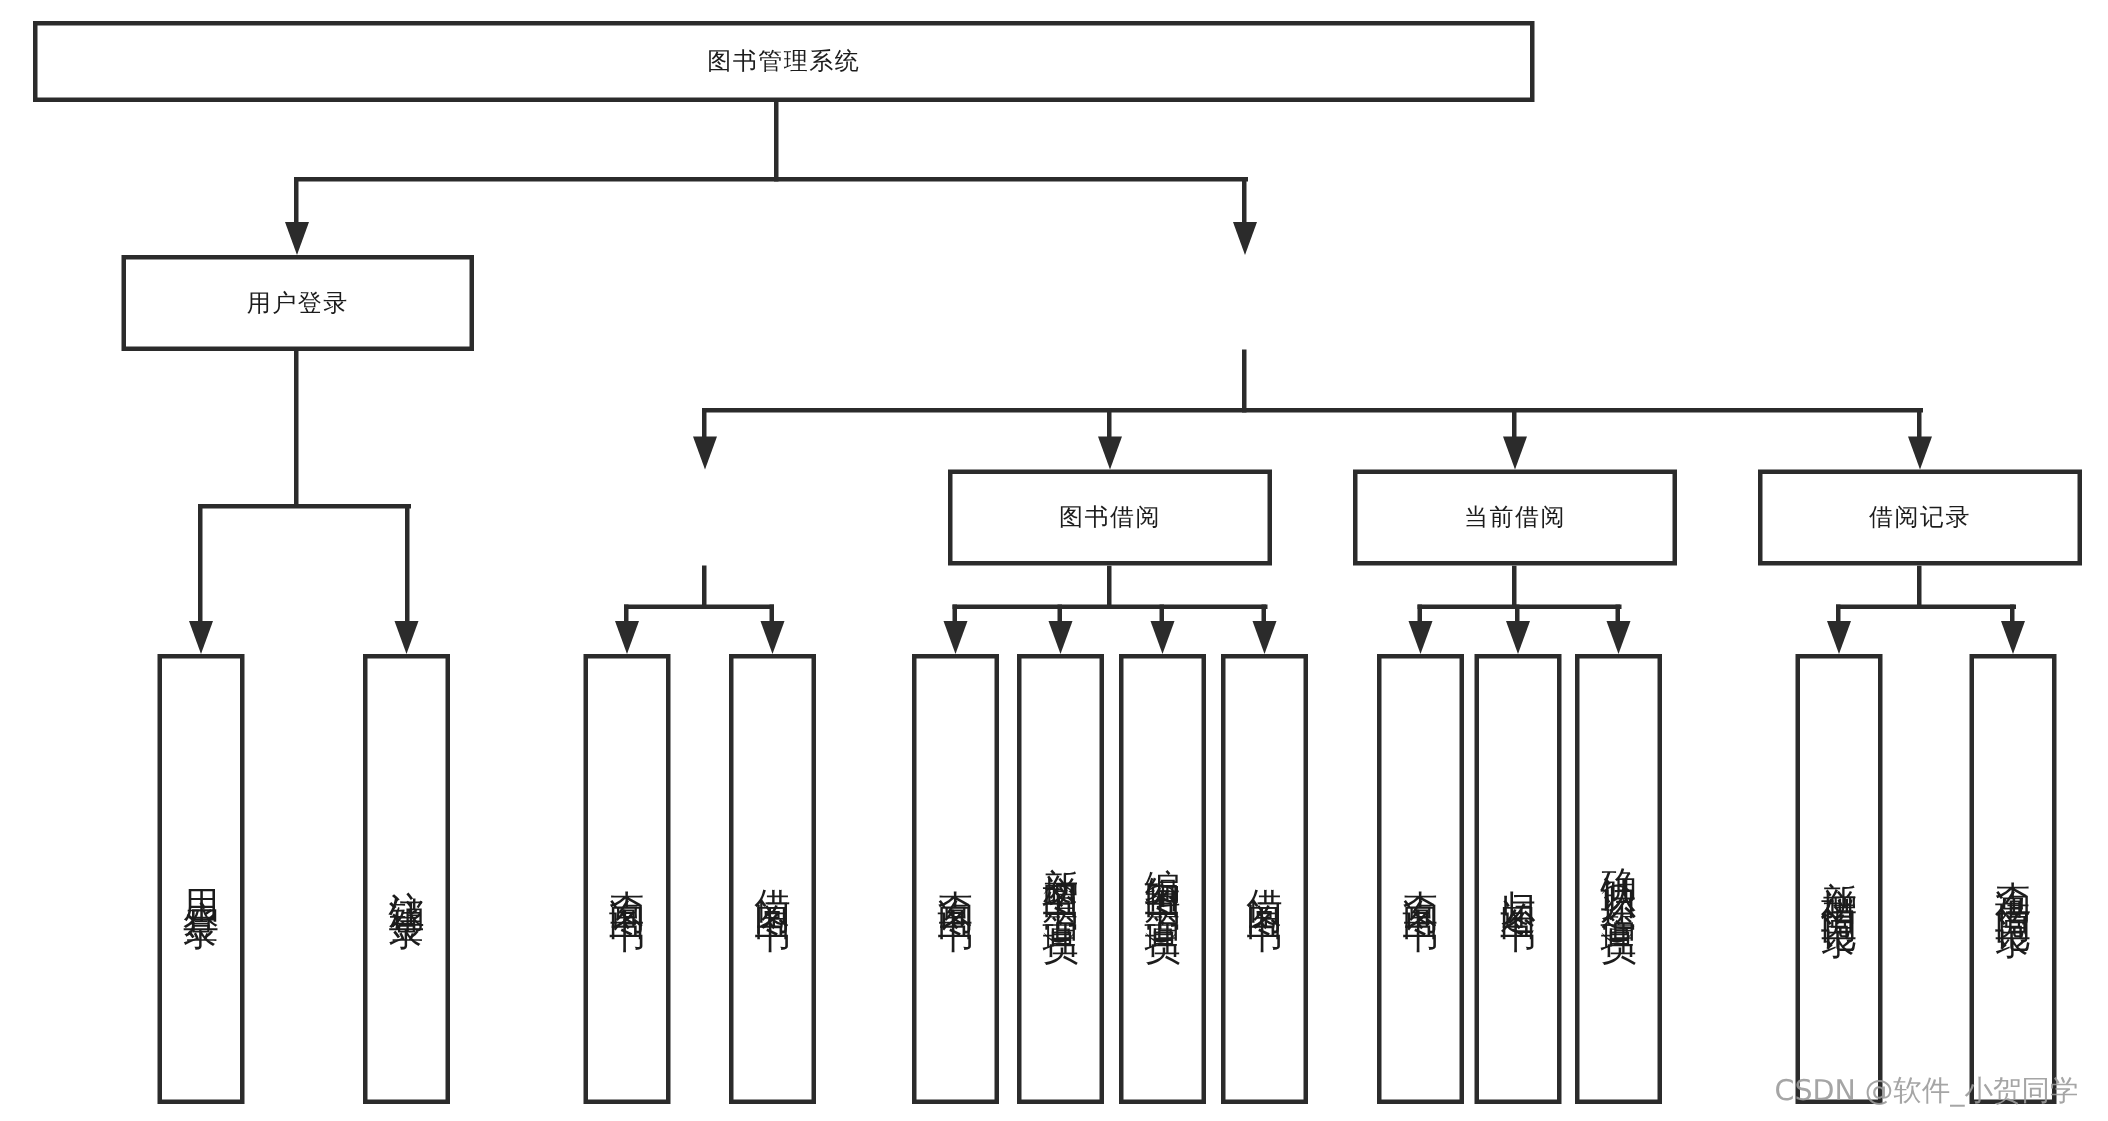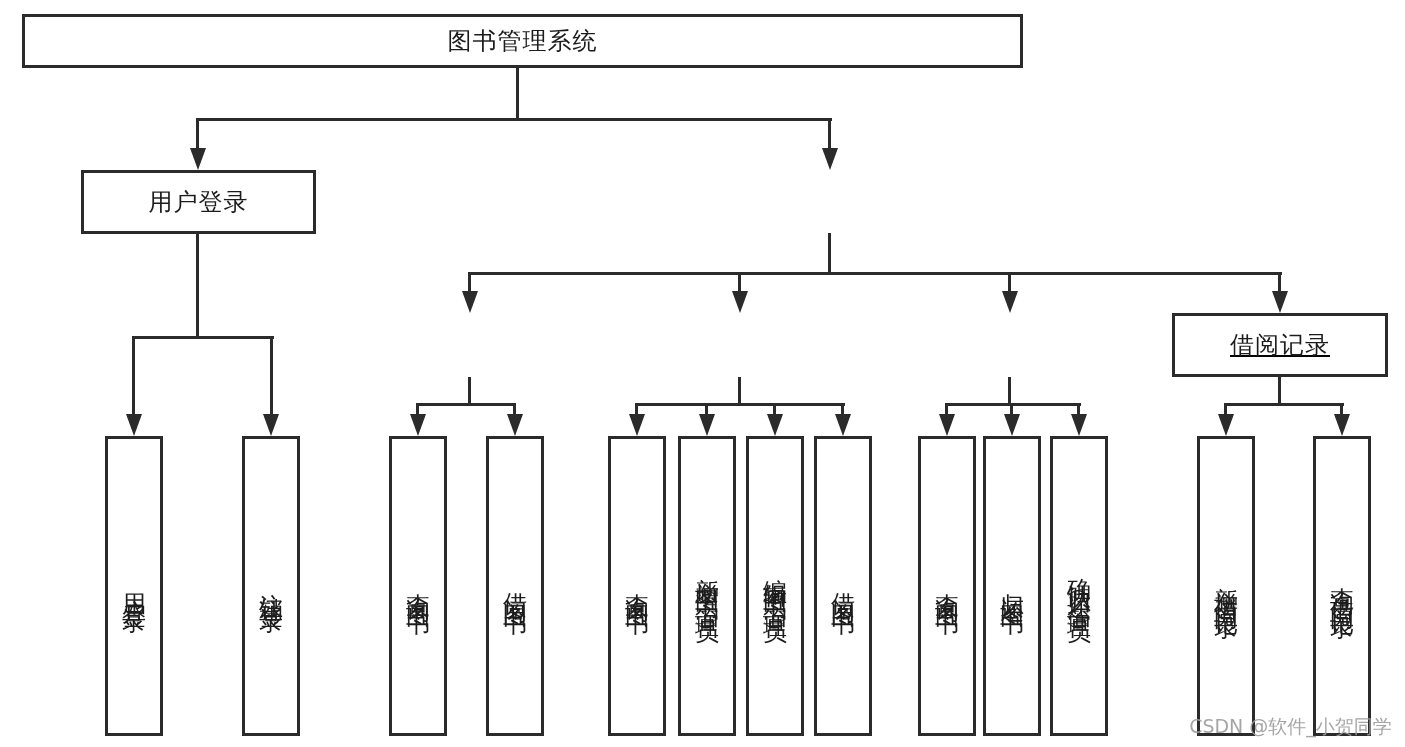--- a/index.html
+++ b/index.html
@@ -20,21 +20,21 @@
     position: absolute;
     border: 3px solid #2b2b2b;
     background: #ffffff;
     box-sizing: border-box;
     display: flex;
     align-items: center;
     justify-content: center;
     z-index: 2;
   }
   .hlabel {
-    font-size: 24px;
+    font-size: 16px;
     color: #1c1c1c;
     letter-spacing: 1px;
     white-space: nowrap;
   }
   .vlabel {
     writing-mode: vertical-rl;
     text-orientation: mixed;
     font-size: 24px;
     color: #1c1c1c;
     letter-spacing: 6px;
@@ -60,21 +60,21 @@
   .watermark {
     position: absolute;
     left: 1183px;
     top: 714px;
     width: 215px;
     font-size: 19px;
     color: #9c9c9c;
     opacity: 0.9;
     white-space: nowrap;
     z-index: 5;
-    text-align: center;
+    text-align: left;
   }
 </style>
 </head>
 <body>
 
 <div class="canvas">
 
   <div class="line" style="left:516px; top:68px; width:3px; height:53px;"></div>
   <div class="line" style="left:196px; top:118px; width:636px; height:3px;"></div>
   <div class="line" style="left:196px; top:118px; width:3px; height:34px;"></div>
@@ -135,21 +135,27 @@
   <div class="arrow" style="left:1334px; top:414px;"></div>
 
   <div class="box" style="left:22px; top:14px; width:1001px; height:54px;">
     <span class="hlabel">图书管理系统</span>
   </div>
 
   <div class="box" style="left:81px; top:170px; width:235px; height:64px;">
     <span class="hlabel">用户登录</span>
   </div>
 
-  <div class="box" style="left:1172px; top:313px; width:216px; height:64px;text-decoration:underline;">
+  <div class="box" style="left:632px; top:313px; width:216px; height:64px;">
+    <span class="hlabel">图书借阅</span>
+  </div>
+  <div class="box" style="left:902px; top:313px; width:216px; height:64px;">
+    <span class="hlabel">当前借阅</span>
+  </div>
+  <div class="box" style="left:1172px; top:313px; width:216px; height:64px;">
     <span class="hlabel">借阅记录</span>
   </div>
 
   <div class="box" style="left:105px; top:436px; width:58px; height:300px;">
     <span class="vlabel">用户登录</span>
   </div>
   <div class="box" style="left:242px; top:436px; width:58px; height:300px;">
     <span class="vlabel">注销登录</span>
   </div>
 

